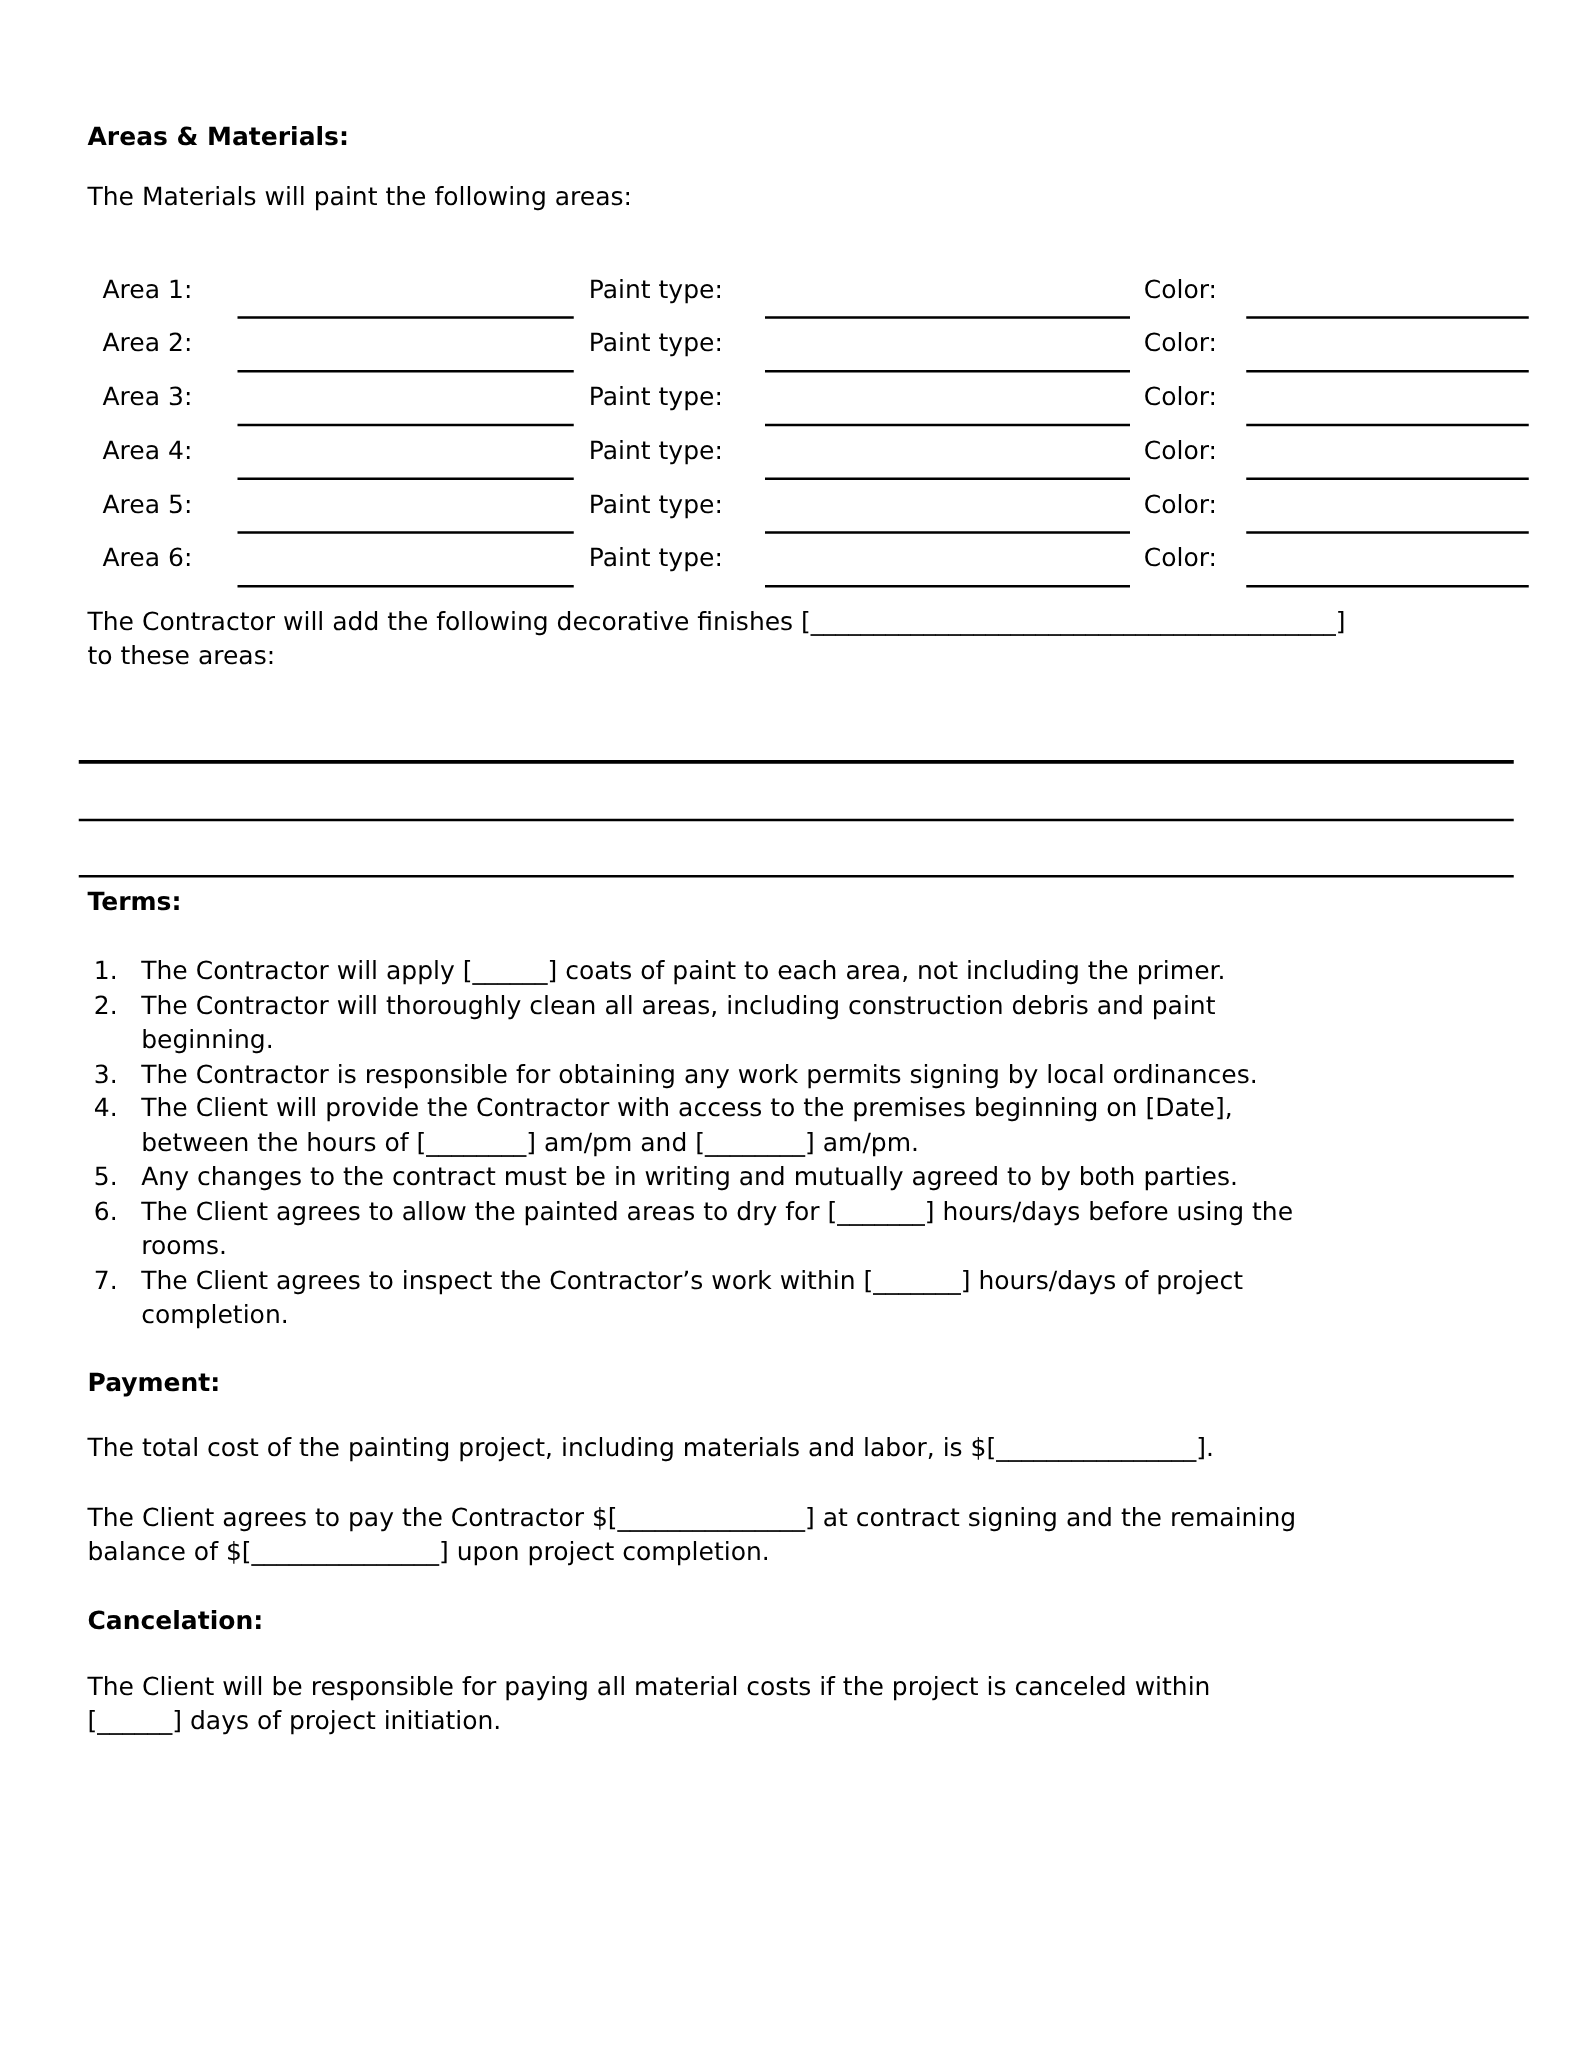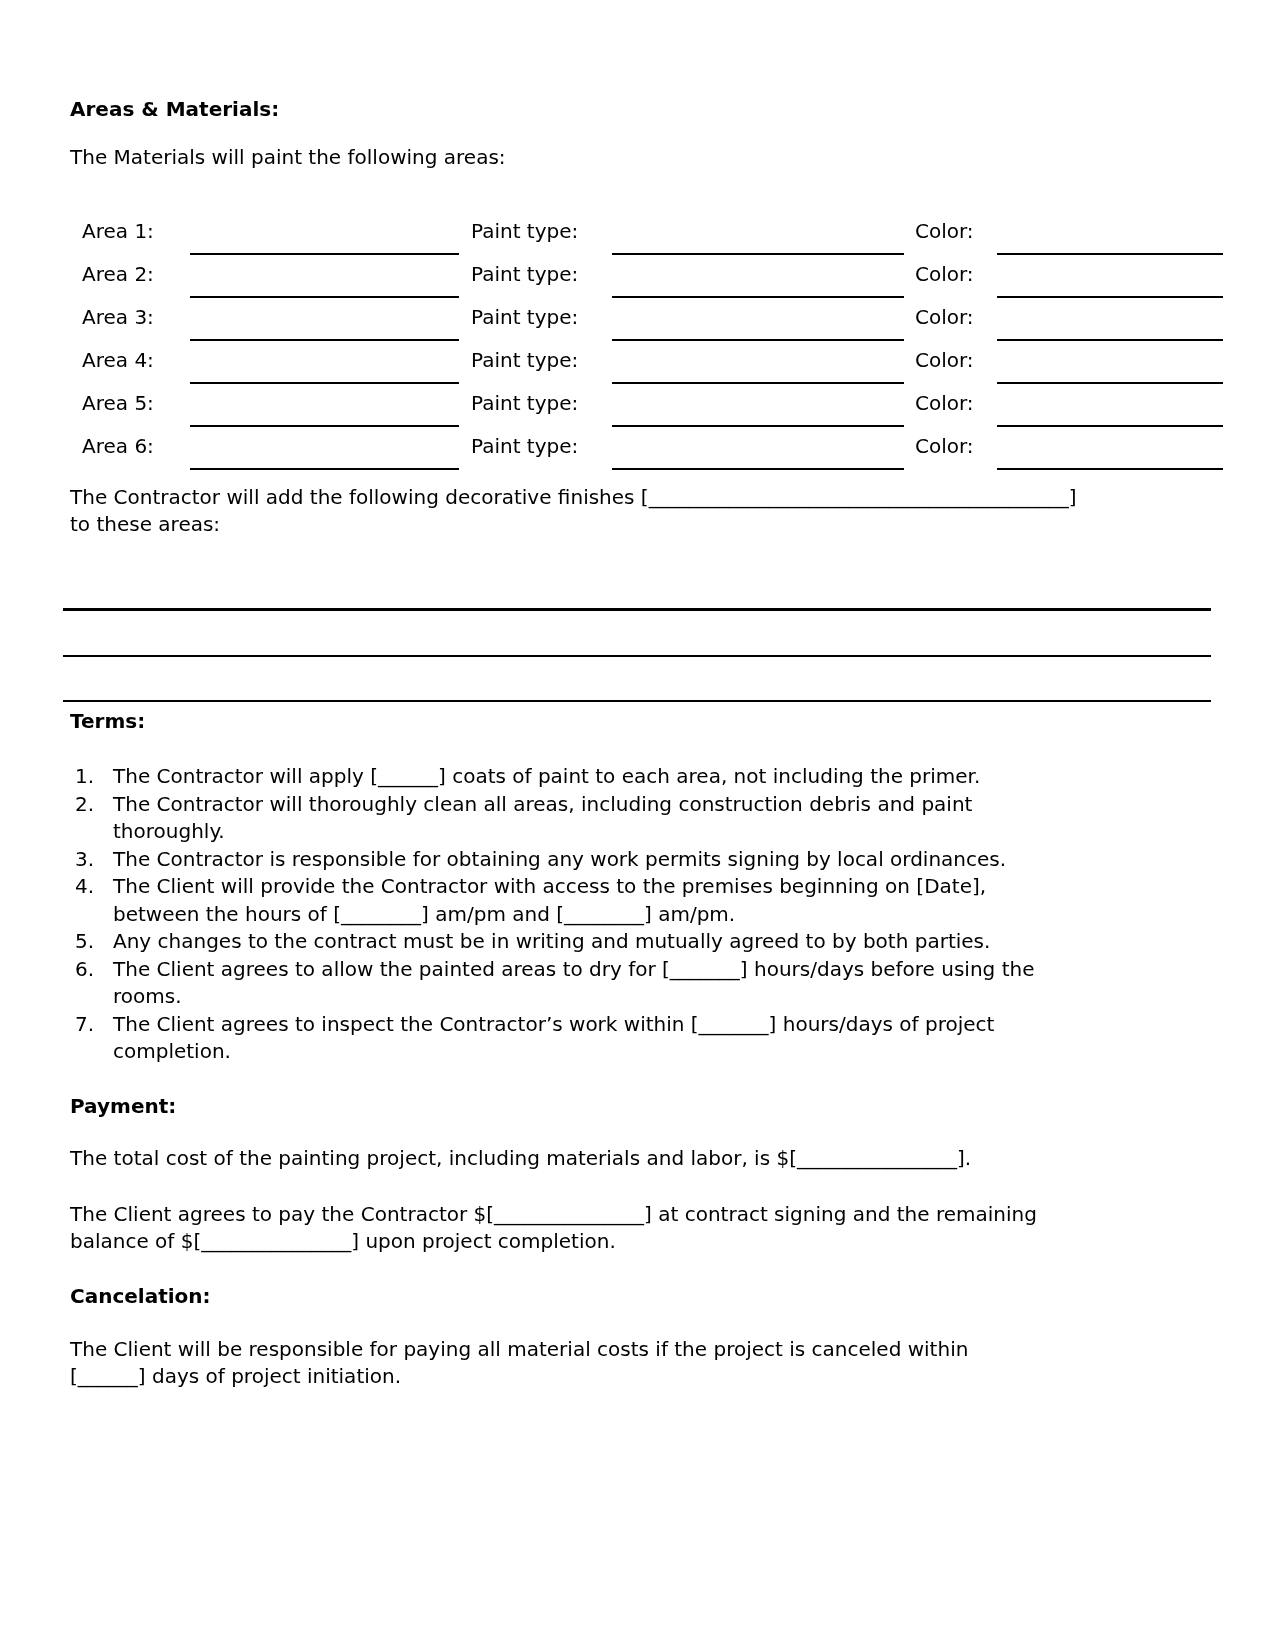--- a/index.html
+++ b/index.html
@@ -102,21 +102,21 @@
   <div class="abs heading" style="top:708px">Terms:</div>
 
   <div class="terms-list">
     <div class="titem">
       <span class="tnum">1.</span>
       <div class="tline">The Contractor will apply [______] coats of paint to each area, not including the primer.</div>
     </div>
     <div class="titem">
       <span class="tnum">2.</span>
       <div class="tline">The Contractor will thoroughly clean all areas, including construction debris and paint</div>
-      <div class="tline">thoroughly.</div>
+      <div class="tline">beginning.</div>
     </div>
     <div class="titem">
       <span class="tnum">3.</span>
       <div class="tline">The Contractor is responsible for obtaining any work permits signing by local ordinances.</div>
     </div>
     <div class="titem">
       <span class="tnum">4.</span>
       <div class="tline">The Client will provide the Contractor with access to the premises beginning on [Date],</div>
       <div class="tline">between the hours of [________] am/pm and [________] am/pm.</div>
     </div>

